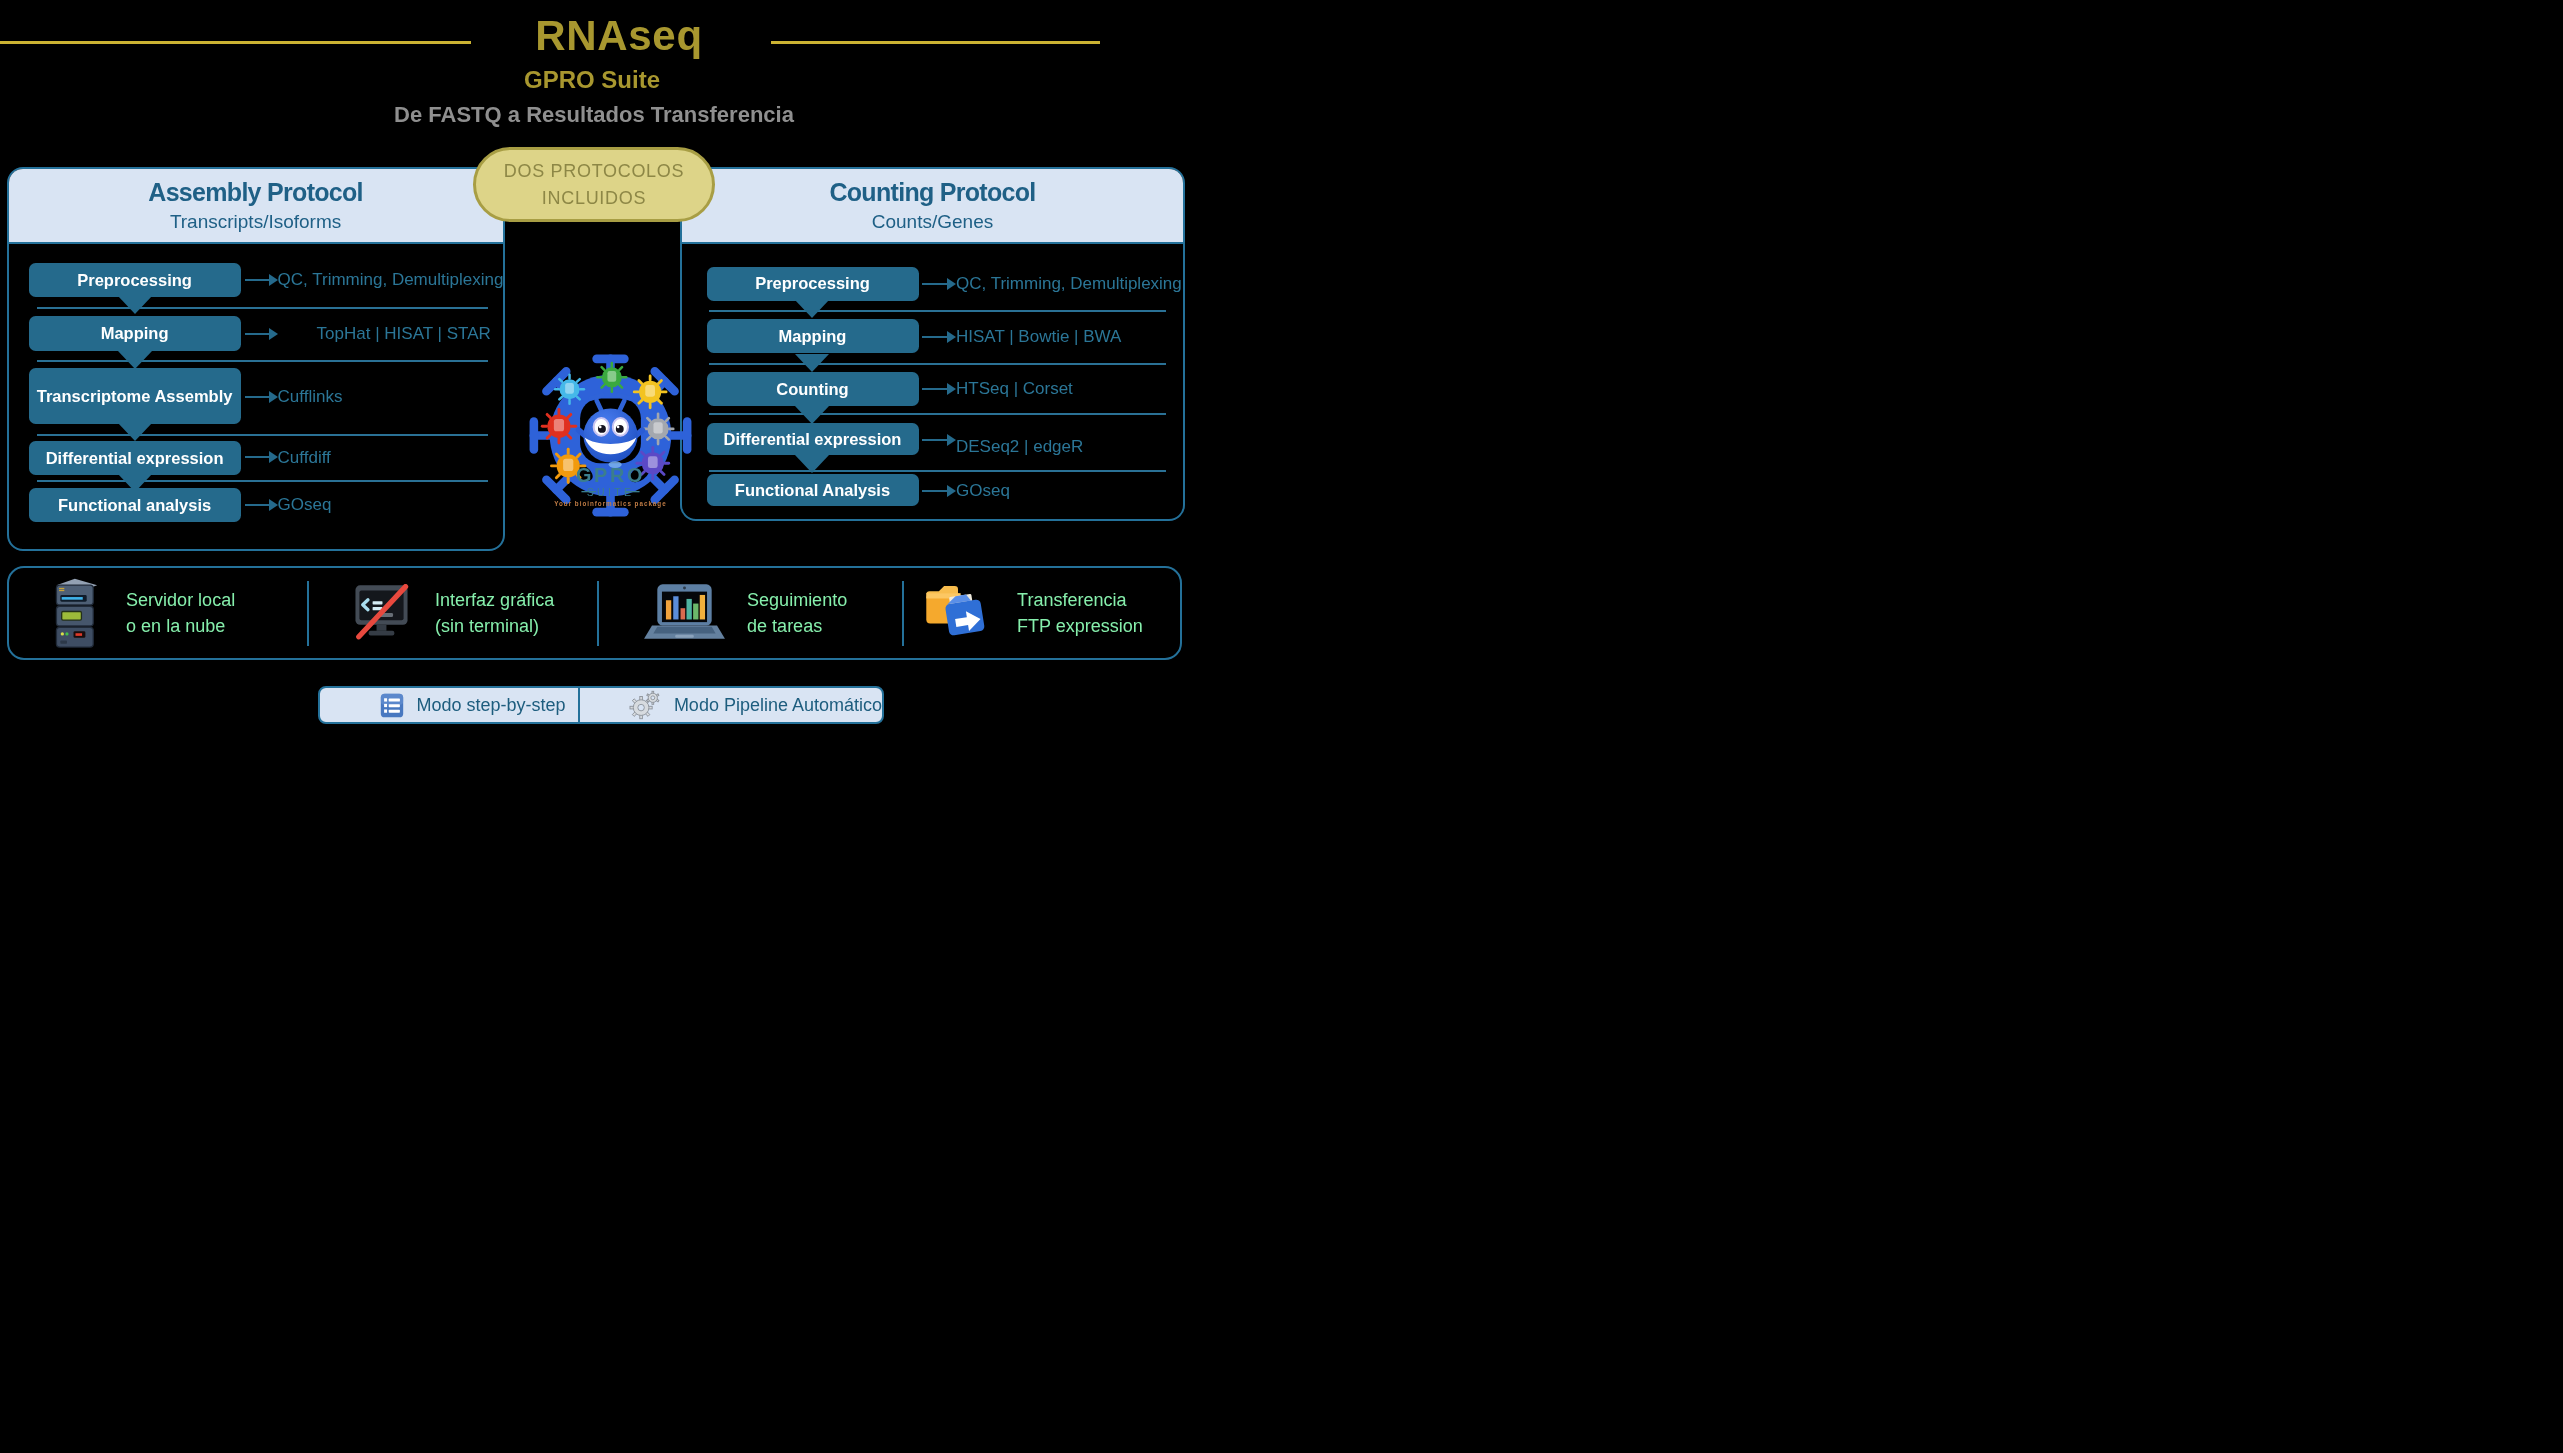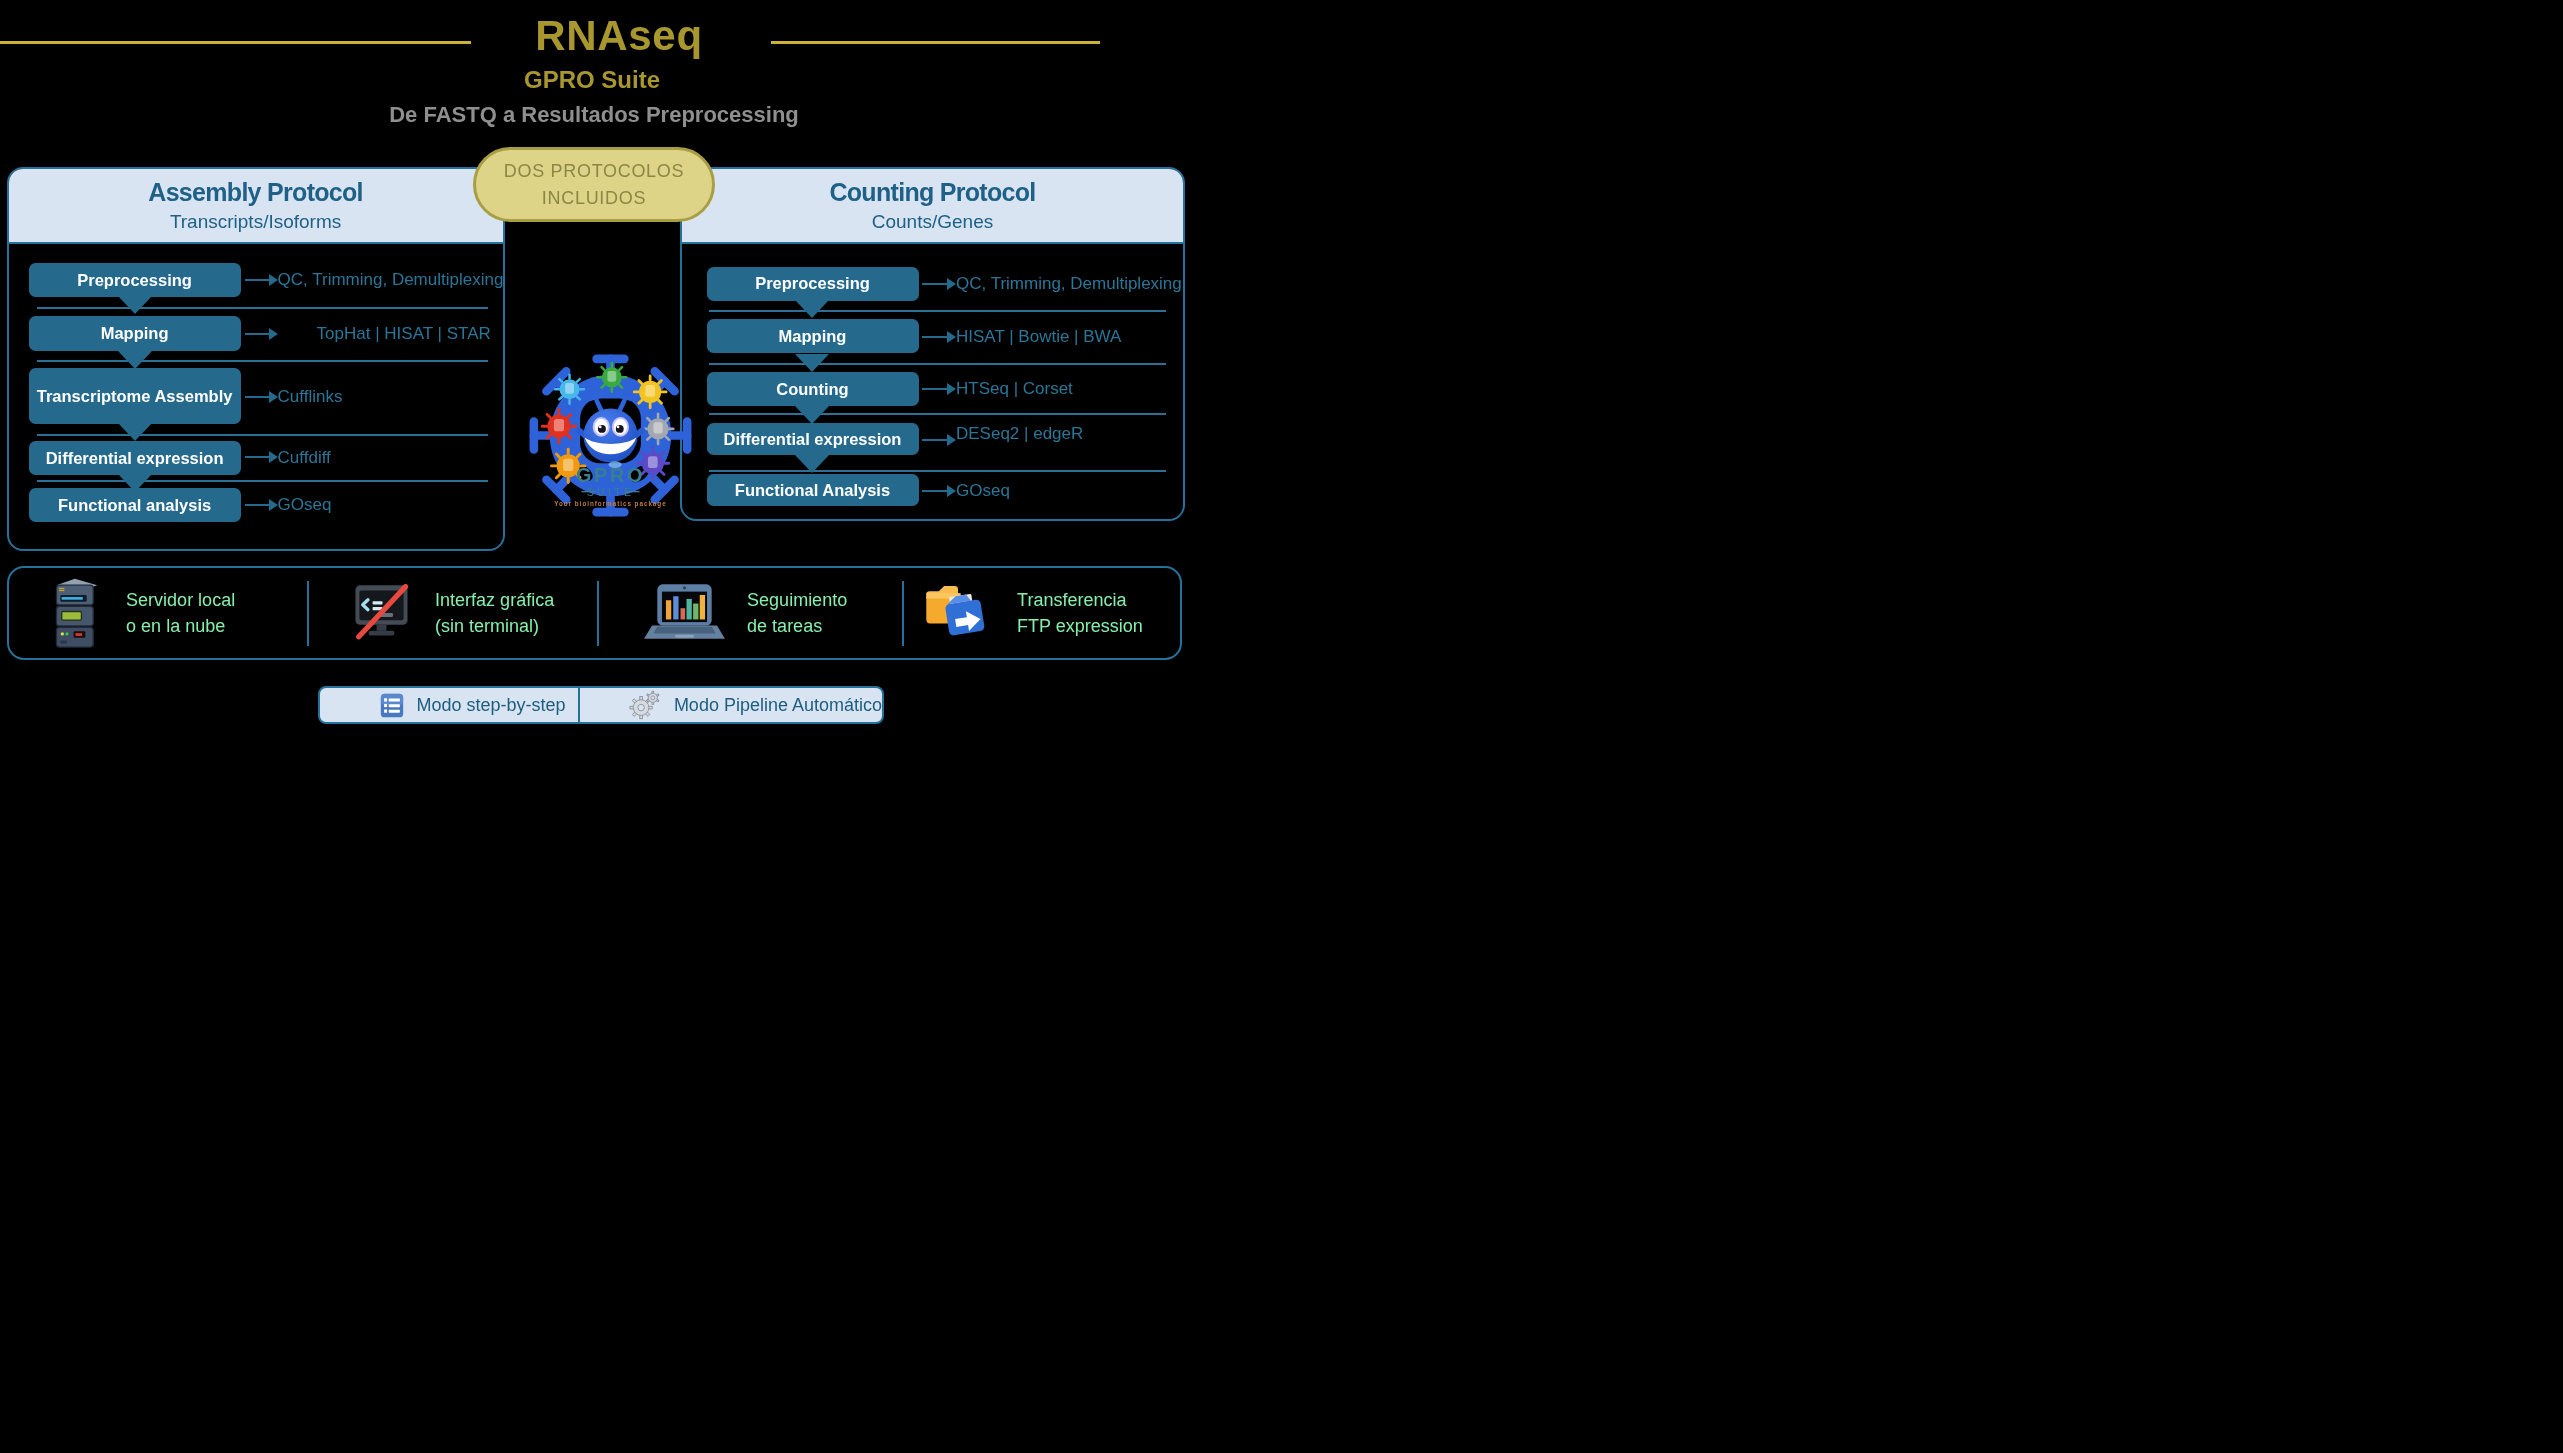--- a/index.html
+++ b/index.html
@@ -71,21 +71,21 @@
   #mode-pipeline{flex:1;}
   .mode-label{color:#1d5d7e;font-size:18px;white-space:nowrap;}
 </style>
 </head>
 <body>
 
 <div class="gold-line" id="gold-line-left"></div>
 <div class="gold-line" id="gold-line-right"></div>
 <div id="main-title">RNAseq</div>
 <div id="program-title">GPRO Suite</div>
-<div id="subtitle">De FASTQ a Resultados Preprocessing</div>
+<div id="subtitle">De FASTQ a Resultados Transferencia</div>
 
 <div id="badge">
   <div>DOS PROTOCOLOS</div>
   <div>INCLUIDOS</div>
 </div>
 
 <div class="panel" id="panel-assembly">
   <div class="panel-header">
     <div class="panel-title">Assembly Protocol</div>
     <div class="panel-subtitle">Transcripts/Isoforms</div>
@@ -140,21 +140,21 @@
     <div class="darrow" style="top:110px;"></div>
 
     <div class="step-box" style="top:128px;height:34px;">Counting</div>
     <div class="rarrow" style="top:144px;"></div>
     <div class="tool" style="top:134px;">HTSeq | Corset</div>
     <div class="sep" style="top:169px;"></div>
     <div class="darrow" style="top:162px;"></div>
 
     <div class="step-box" style="top:179px;height:32px;">Differential expression</div>
     <div class="rarrow" style="top:195px;"></div>
-    <div class="tool" style="top:179px;text-align:right;">DESeq2 | edgeR</div>
+    <div class="tool" style="top:192px;text-align:right;">DESeq2 | edgeR</div>
     <div class="sep" style="top:226px;"></div>
     <div class="darrow" style="top:211px;"></div>
 
     <div class="step-box" style="top:230px;height:32px;">Functional Analysis</div>
     <div class="rarrow" style="top:246px;"></div>
     <div class="tool" style="top:236px;">GOseq</div>
   </div>
 </div>
 
 <svg class="abs" id="gpro-logo" style="left:518px;top:343px;" width="185" height="185" viewBox="0 0 280 280">

